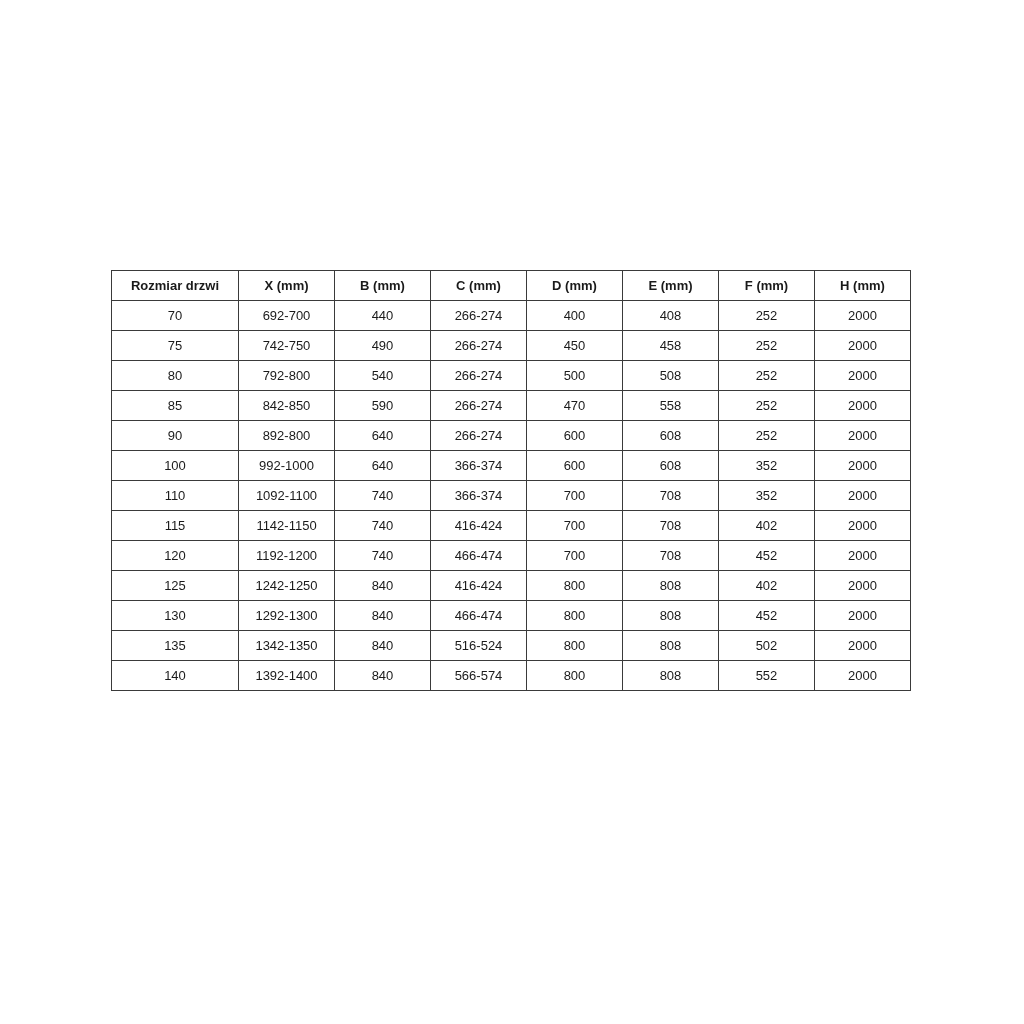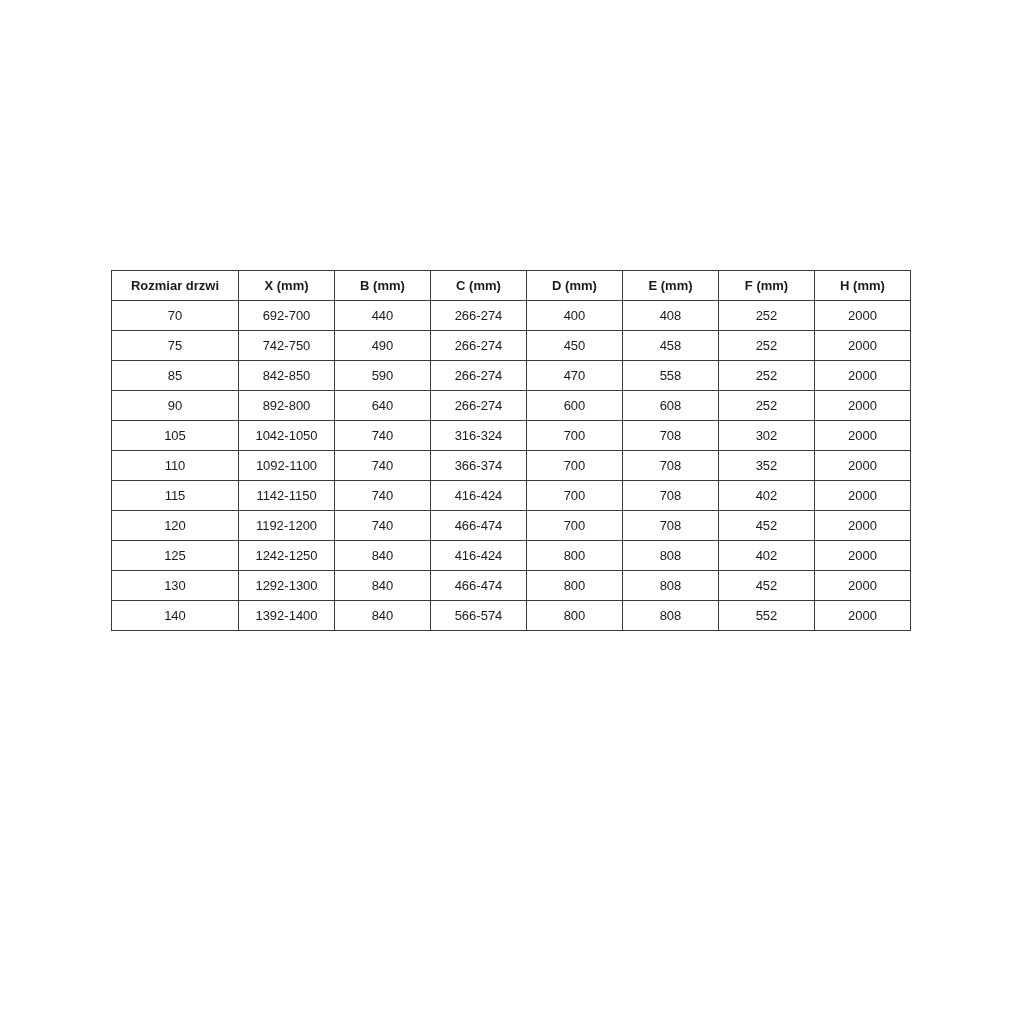--- a/index.html
+++ b/index.html
@@ -82,47 +82,57 @@
           <td>75</td>
           <td>742-750</td>
           <td>490</td>
           <td>266-274</td>
           <td>450</td>
           <td>458</td>
           <td>252</td>
           <td>2000</td>
         </tr>
         <tr>
+          <td>80</td>
+          <td>792-800</td>
+          <td>540</td>
+          <td>266-274</td>
+          <td>500</td>
+          <td>508</td>
+          <td>252</td>
+          <td>2000</td>
+        </tr>
+        <tr>
           <td>85</td>
           <td>842-850</td>
           <td>590</td>
           <td>266-274</td>
           <td>470</td>
           <td>558</td>
           <td>252</td>
           <td>2000</td>
         </tr>
         <tr>
           <td>90</td>
           <td>892-800</td>
           <td>640</td>
           <td>266-274</td>
           <td>600</td>
           <td>608</td>
           <td>252</td>
           <td>2000</td>
         </tr>
         <tr>
-          <td>105</td>
-          <td>1042-1050</td>
-          <td>740</td>
-          <td>316-324</td>
-          <td>700</td>
-          <td>708</td>
-          <td>302</td>
+          <td>100</td>
+          <td>992-1000</td>
+          <td>640</td>
+          <td>366-374</td>
+          <td>600</td>
+          <td>608</td>
+          <td>352</td>
           <td>2000</td>
         </tr>
         <tr>
           <td>110</td>
           <td>1092-1100</td>
           <td>740</td>
           <td>366-374</td>
           <td>700</td>
           <td>708</td>
           <td>352</td>
@@ -162,20 +172,30 @@
           <td>130</td>
           <td>1292-1300</td>
           <td>840</td>
           <td>466-474</td>
           <td>800</td>
           <td>808</td>
           <td>452</td>
           <td>2000</td>
         </tr>
         <tr>
+          <td>135</td>
+          <td>1342-1350</td>
+          <td>840</td>
+          <td>516-524</td>
+          <td>800</td>
+          <td>808</td>
+          <td>502</td>
+          <td>2000</td>
+        </tr>
+        <tr>
           <td>140</td>
           <td>1392-1400</td>
           <td>840</td>
           <td>566-574</td>
           <td>800</td>
           <td>808</td>
           <td>552</td>
           <td>2000</td>
         </tr>
       </tbody>

